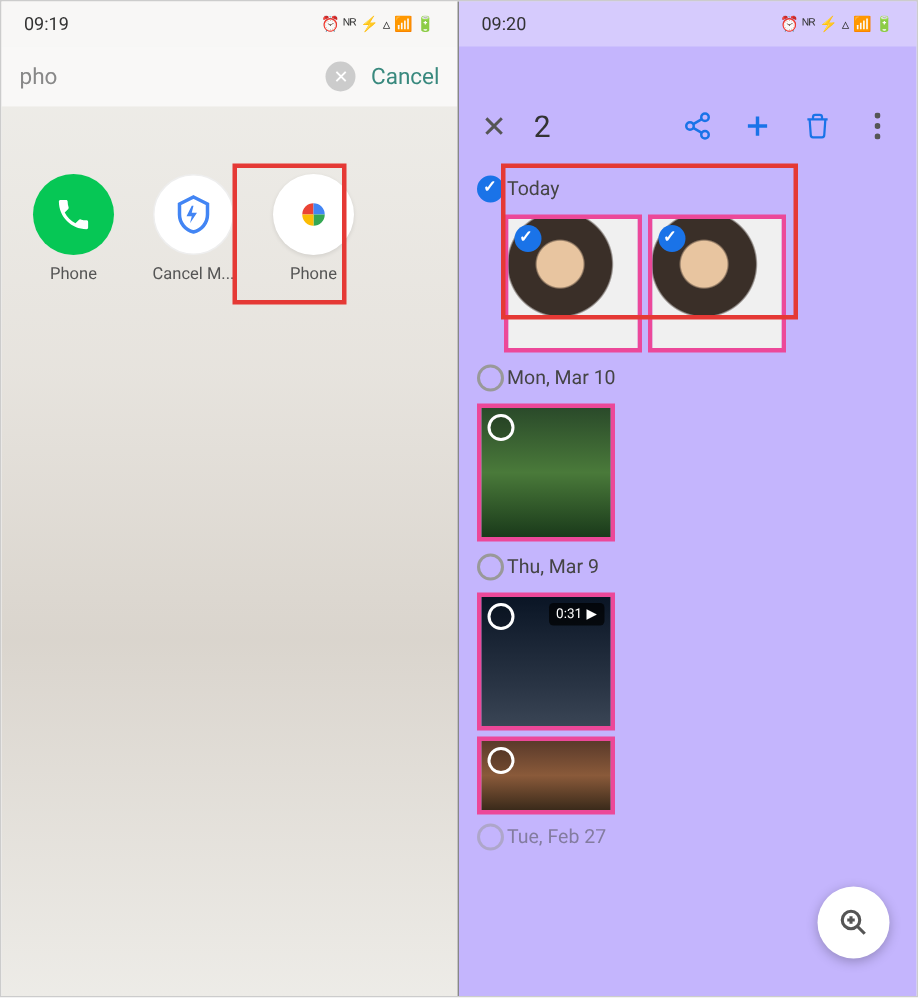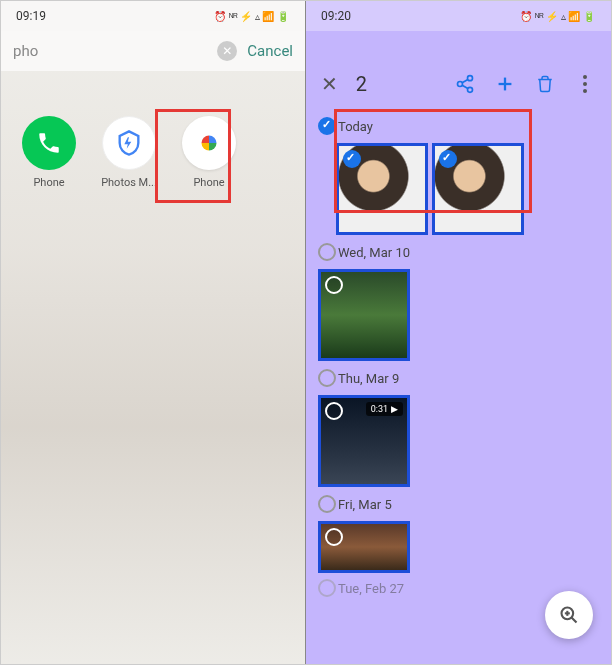--- a/index.html
+++ b/index.html
@@ -27,21 +27,21 @@
 .sel-bar{height:55px;display:flex;align-items:center;padding:0 15px;gap:18px;margin-top:25px}
 .close-x{font-size:20px;color:#555}
 .sel-count{font-size:20px;color:#333;flex:1}
 .sel-icon{width:22px;height:22px;display:flex;align-items:center;justify-content:center;color:#1a73e8}
 .date-row{display:flex;align-items:center;gap:2px;padding:6px 12px}
 .chk{width:18px;height:18px;border-radius:50%;border:2px solid #999;flex-shrink:0}
 .chk.on{background:#1a73e8;border-color:#1a73e8;position:relative}
 .chk.on::after{content:"✓";color:#fff;font-size:11px;position:absolute;top:-1px;left:2px;font-weight:bold}
 .date-label{font-size:13px;color:#444}
 .thumbs-row{display:flex;gap:4px;padding:2px 12px}
-.thumb{width:92px;height:92px;position:relative;background:#ddd;border:3px solid #1d4ed8}
+.thumb{width:92px;height:92px;position:relative;background:#ddd;border:3px solid #ec4899}
 .thumb-chk{position:absolute;top:4px;left:4px;width:18px;height:18px;border-radius:50%;z-index:5}
 .thumb-chk.on{background:#1a73e8}
 .thumb-chk.on::after{content:"✓";color:#fff;font-size:11px;position:absolute;top:1px;left:3px;font-weight:bold}
 .thumb-chk.off{border:2px solid #fff;background:rgba(0,0,0,0.15)}
 .thumb-img{width:100%;height:100%;background:linear-gradient(135deg,#d4b896 0%,#8b6f47 100%)}
 .thumb-img.face{background:radial-gradient(circle at 40% 35%,#e8c5a0 20%,#3a2f28 22%,#3a2f28 45%,#f0f0f0 47%)}
 .thumb-img.plant{background:linear-gradient(180deg,#2a4a2a 0%,#4a7a3a 50%,#1a3a1a 100%)}
 .thumb-img.dark{background:linear-gradient(180deg,#0a1525 0%,#2a3545 70%,#3a4555 100%)}
 .thumb-img.room{background:linear-gradient(180deg,#5a3a2a 0%,#8a5a3a 50%,#3a2a1a 100%)}
 .vid-badge{position:absolute;top:4px;right:4px;background:rgba(0,0,0,0.7);color:#fff;font-size:9px;padding:2px 5px;border-radius:3px;display:flex;align-items:center;gap:3px}
@@ -78,21 +78,21 @@
         </div>
         <span class="app-label">Phone</span>
       </div>
       <div class="app-item">
         <div class="app-icon app-icon-phonem">
           <svg width="28" height="28" viewBox="0 0 24 24" fill="none" stroke="#4285f4" stroke-width="2">
               <path d="M12 2l8 4v6c0 5-3.5 9-8 10-4.5-1-8-5-8-10V6l8-4z"></path>
               <path d="M11 7l-3 6h3l-1 4 4-6h-3l1-4z" fill="#4285f4" stroke="none"></path>
             </svg>
         </div>
-        <span class="app-label">Photos M...</span>
+        <span class="app-label">Cancel M...</span>
       </div>
       <div class="app-item">
         <div class="app-icon app-icon-photos">
           <svg width="30" height="30" viewBox="0 0 24 24">
               <path d="M12 12L6 12A6 6 0 0 1 12 6z" fill="#ea4335"></path>
               <path d="M12 12L12 6A6 6 0 0 1 18 12z" fill="#4285f4"></path>
               <path d="M12 12L18 12A6 6 0 0 1 12 18z" fill="#34a853"></path>
               <path d="M12 12L12 18A6 6 0 0 1 6 12z" fill="#fbbc04"></path>
             </svg>
         </div>
@@ -153,45 +153,41 @@
       <div class="thumb">
           <span class="thumb-chk on"></span>
           <div class="thumb-img face"></div>
         </div>
     </div>
 
     <div class="highlight-red-right"></div>
 
     <div class="date-row">
       <span class="chk"></span>
-      <span class="date-label">Wed, Mar 10</span>
+      <span class="date-label">Mon, Mar 10</span>
     </div>
     <div class="thumbs-row">
       <div class="thumb">
           <span class="thumb-chk off"></span>
           <div class="thumb-img plant"></div>
         </div>
     </div>
 
     <div class="date-row">
       <span class="chk"></span>
       <span class="date-label">Thu, Mar 9</span>
     </div>
     <div class="thumbs-row">
       <div class="thumb">
           <span class="thumb-chk off"></span>
           <div class="thumb-img dark"></div>
           <span class="vid-badge"><span>0:31</span> ▶</span>
         </div>
     </div>
 
-    <div class="date-row">
-      <span class="chk"></span>
-      <span class="date-label">Fri, Mar 5</span>
-    </div>
     <div class="thumbs-row">
       <div class="thumb" style="height:52px">
           <span class="thumb-chk off"></span>
           <div class="thumb-img room"></div>
         </div>
     </div>
 
     <div class="date-row" style="opacity:0.5;margin-top:-2px">
       <span class="chk"></span>
       <span class="date-label">Tue, Feb 27</span>

